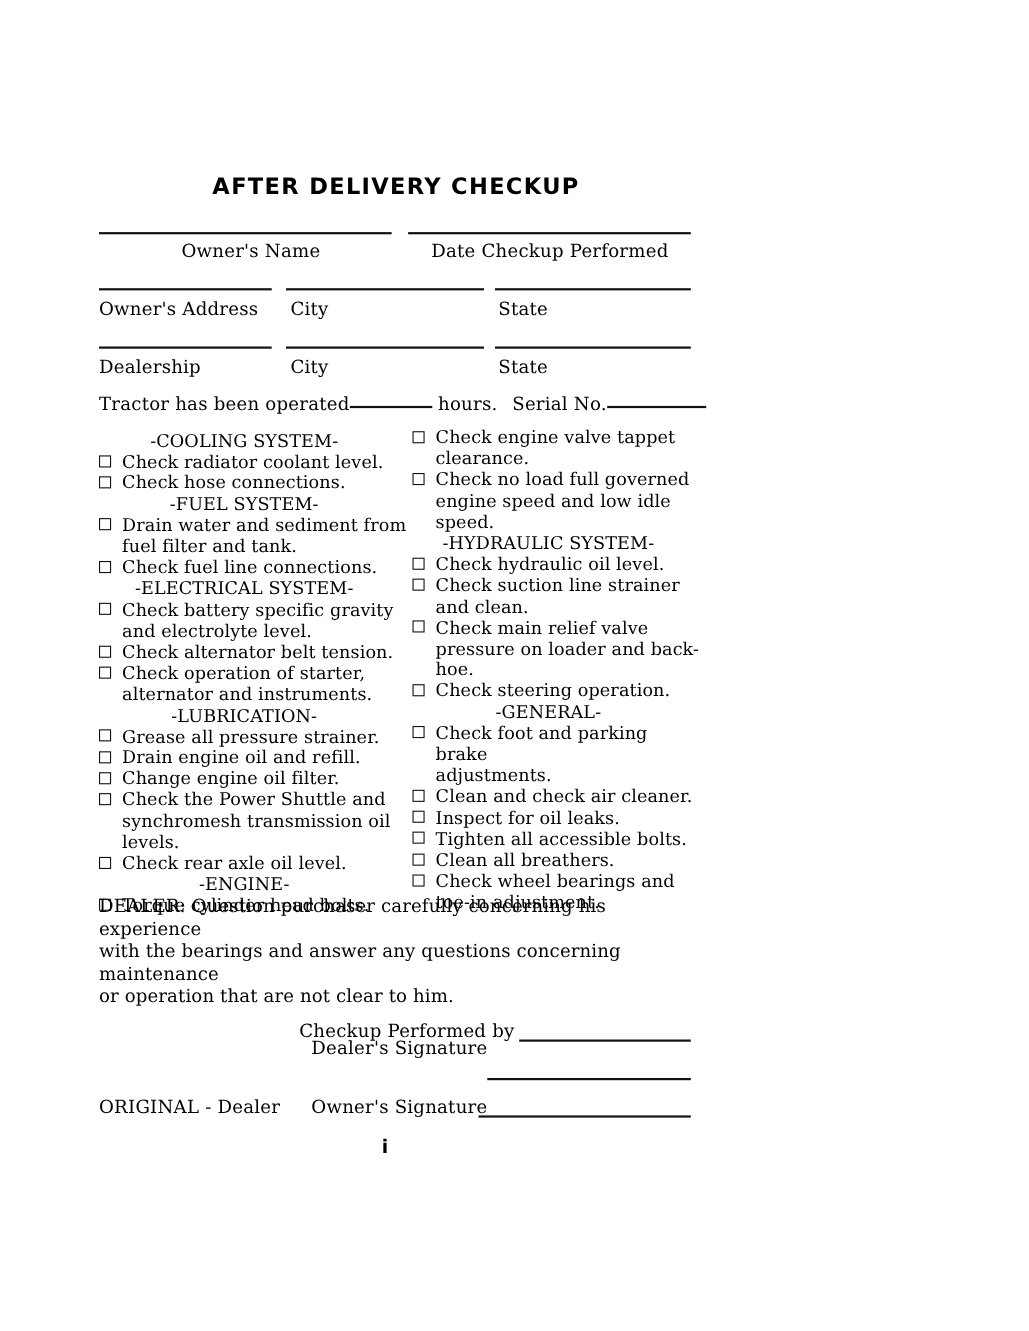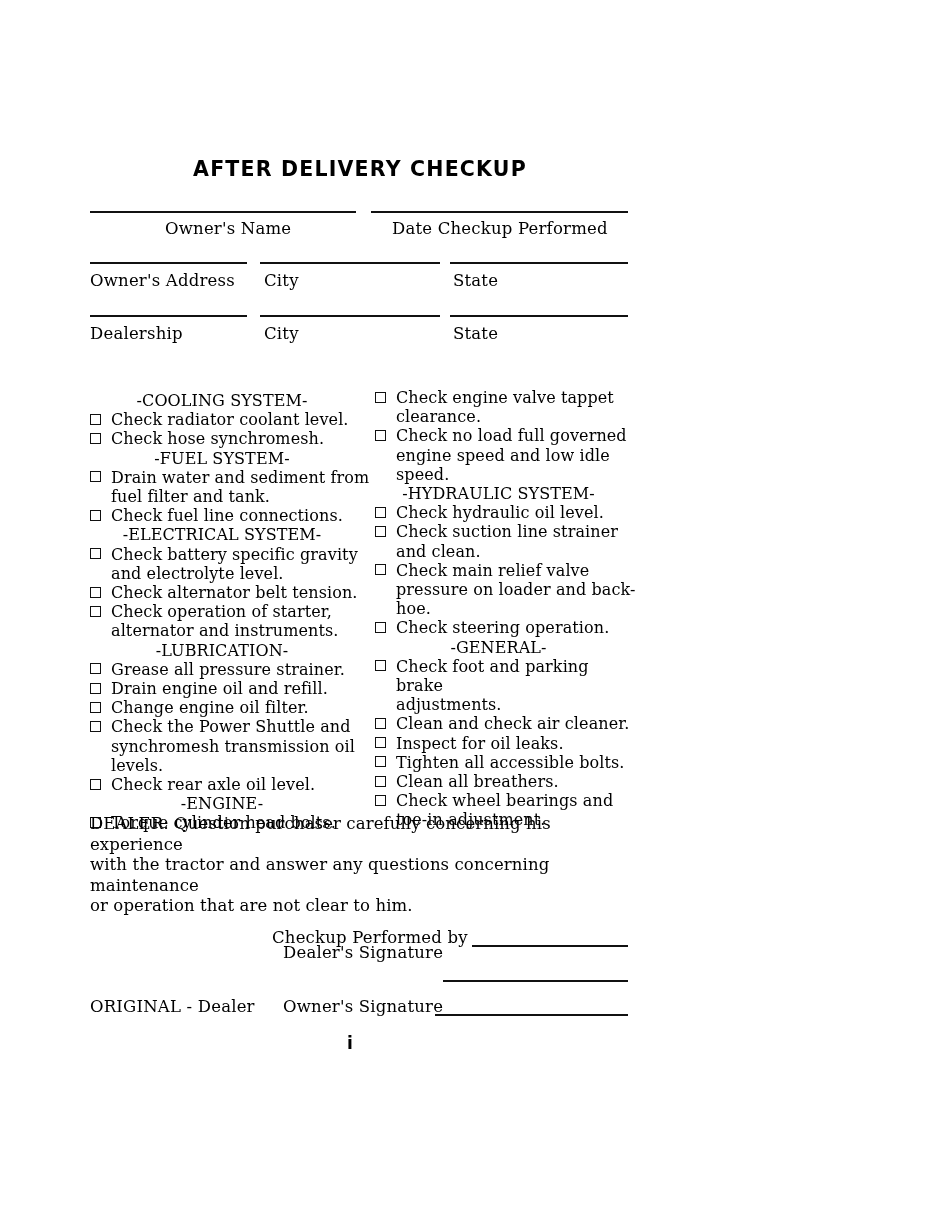--- a/index.html
+++ b/index.html
@@ -147,30 +147,35 @@
   <div class="field-label" style="left:264px; top:271px;">City</div>
   <div class="field-label" style="left:453px; top:271px;">State</div>
 
   <div class="rule" style="left:90px; top:315px; width:157px;"></div>
   <div class="rule" style="left:260px; top:315px; width:180px;"></div>
   <div class="rule" style="left:450px; top:315px; width:178px;"></div>
   <div class="field-label" style="left:90px; top:324px;">Dealership</div>
   <div class="field-label" style="left:264px; top:324px;">City</div>
   <div class="field-label" style="left:453px; top:324px;">State</div>
 
+  <div class="field-label" style="left:90px; top:358px;">
+    <span>Tractor has been operated</span><span class="blank-inline" style="width:75px;"></span>
+    <span>hours.</span>
+    <span style="display:inline-block;width:8px;"></span><span>Serial No.</span><span class="blank-inline" style="width:90px;"></span>
+  </div>
 
   <div class="col col-left">
       <div class="section-head">-COOLING SYSTEM-</div>
       <div class="check-item">
         <span class="box"></span>
         <span class="txt">Check radiator coolant level.</span>
       </div>
       <div class="check-item">
         <span class="box"></span>
-        <span class="txt">Check hose synchromesh.</span>
+        <span class="txt">Check hose connections.</span>
       </div>
       <div class="section-head">-FUEL SYSTEM-</div>
       <div class="check-item">
         <span class="box"></span>
         <span class="txt">Drain water and sediment from</span>
         <span class="cont">fuel filter and tank.</span>
       </div>
       <div class="check-item">
         <span class="box"></span>
         <span class="txt">Check fuel line connections.</span>
@@ -276,21 +281,21 @@
       </div>
       <div class="check-item">
         <span class="box"></span>
         <span class="txt">Check wheel bearings and</span>
         <span class="cont">toe-in adjustment.</span>
       </div>
     </div>
 
   <div class="dealer-note">
       <div>DEALER: Question purchaser carefully concerning his experience</div>
-      <div>with the tractor and answer any questions concerning maintenance</div>
+      <div>with the bearings and answer any questions concerning maintenance</div>
       <div>or operation that are not clear to him.</div>
     </div>
 
   <div class="sig-label" style="left:272px; top:928px;">Checkup Performed by</div>
   <div class="sig-rule" style="left:472px; top:945px; width:156px;"></div>
 
   <div class="sig-label" style="left:283px; top:943px;">Dealer's Signature</div>
   <div class="sig-rule" style="left:443px; top:980px; width:185px;"></div>
 
   <div class="sig-label" style="left:90px; top:997px;">ORIGINAL - Dealer</div>

